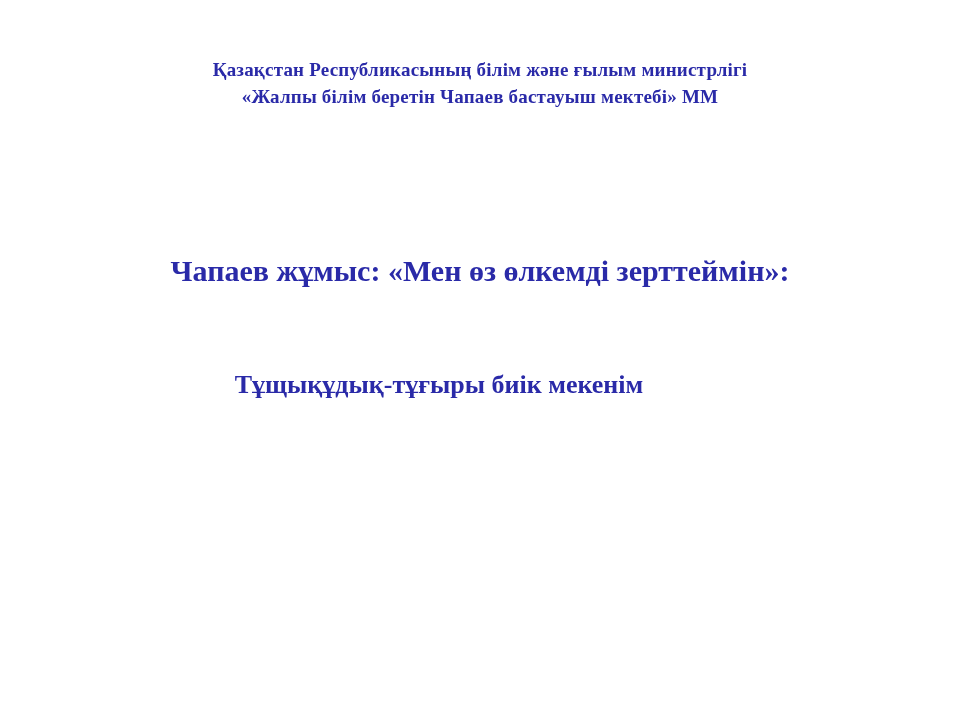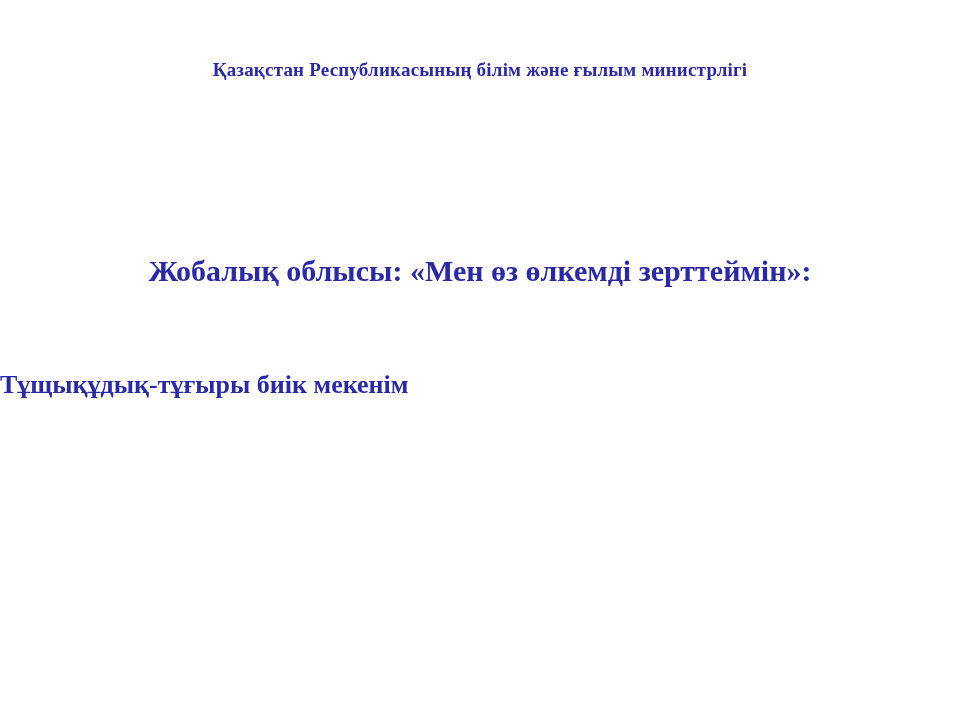--- a/index.html
+++ b/index.html
@@ -43,22 +43,23 @@
     text-align: center;
     color: #2a2aa8;
     font-weight: bold;
     font-size: 30px;
     line-height: 38px;
     white-space: nowrap;
   }
   .subtitle {
     position: absolute;
     top: 368px;
-    left: 0;
+    left: 8px;
     width: 862px;
+    text-align: center;
     color: #2a2aa8;
     font-weight: bold;
     font-size: 26px;
     line-height: 34px;
     white-space: nowrap;
   }
   .author {
     position: absolute;
     top: 556px;
     left: 0;
@@ -71,20 +72,21 @@
     white-space: nowrap;
   }
 </style>
 </head>
 <body>
 
 <div class="slide">
 
   <div class="header-block">
     <div class="header-line">Қазақстан Республикасының білім және ғылым министрлігі</div>
+    <div class="header-line">«Жалпы білім беретін  Чапаев бастауыш  мектебі»  ММ</div>
   </div>
 
-  <div class="project-title">Жобалық  облысы: «Мен  өз өлкемді  зерттеймін»:</div>
+  <div class="project-title">Чапаев  жұмыс: «Мен  өз өлкемді  зерттеймін»:</div>
 
   <div class="subtitle">Тұщықұдық-тұғыры биік  мекенім</div>
 
 
 </div>
 
 </body></html>

